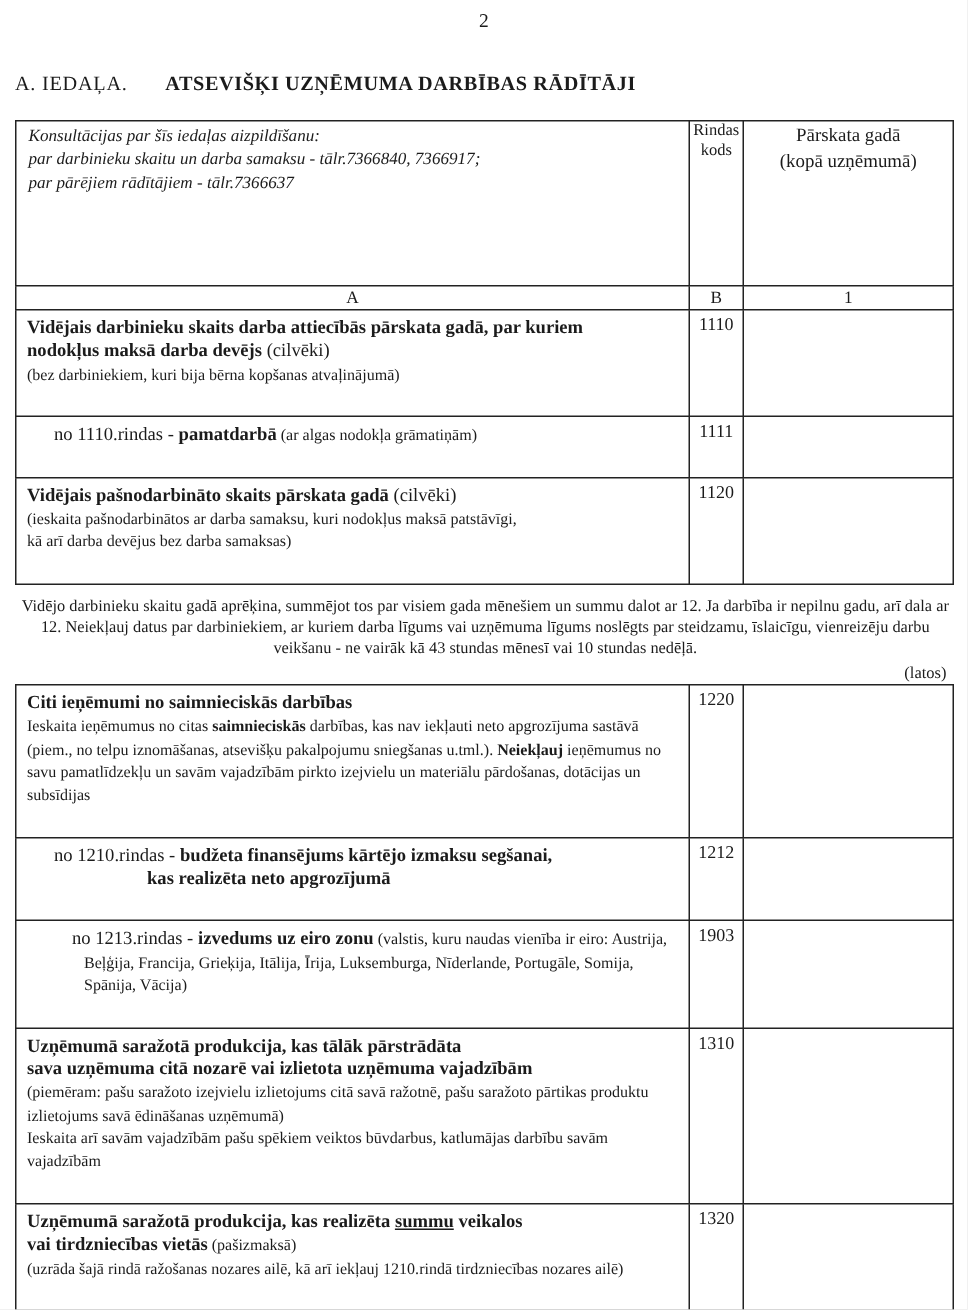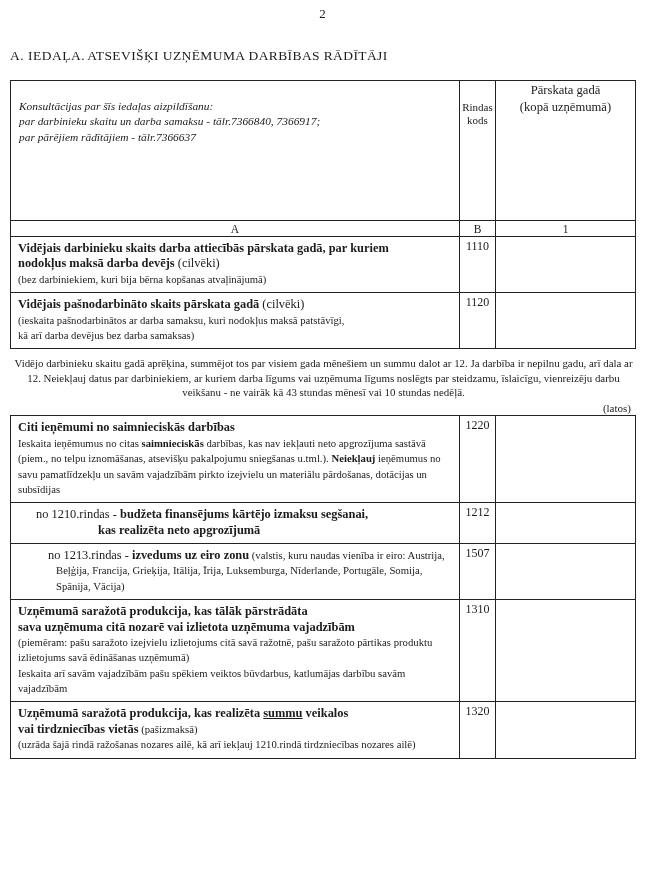--- a/index.html
+++ b/index.html
@@ -4,32 +4,32 @@
 <style>
   html,body { margin:0; padding:0; background:#e8e8e8; }
   .page {
     width:645px; height:873px; margin:0 auto; position:relative;
     background:#ffffff; color:#1b1b1b; overflow:hidden;
     font-family:"Liberation Serif", serif;
   }
   .page-number { text-align:center; padding-top:6px; font-size:13px; }
   .section-heading { margin:26px 0 16px 10px; font-size:13.5px; }
   .section-heading .label { letter-spacing:0.5px; }
-  .section-heading .title { font-weight:normal; margin-left:2px; letter-spacing:0.4px; }
+  .section-heading .title { font-weight:bold; margin-left:25px; letter-spacing:0.4px; }
 
   table.form { border-collapse:collapse; margin-left:10px; width:625px; table-layout:fixed; }
   table.form td { border:1.6px solid #222; vertical-align:top; background:#fff; }
   col.c-desc { width:449px; } col.c-code { width:36px; } col.c-val { width:140px; }
 
-  td.consult { font-style:italic; font-size:11.4px; height:103px; padding:18px 8px; line-height:1.35; }
-  td.code-h { text-align:center; font-size:11px; padding-top:20px; line-height:1.15; vertical-align:top; }
+  td.consult { font-style:italic; font-size:11.4px; height:103px; padding:3px 8px; line-height:1.35; }
+  td.code-h { text-align:center; font-size:11px; padding-top:0; line-height:1.15; vertical-align:top; }
   td.value-h { text-align:center; vertical-align:middle; font-size:12.6px; line-height:1.35; padding-bottom:26px; }
   tr.letters td { text-align:center; font-size:11.5px; height:15px; padding:0; vertical-align:middle; }
 
-  td.desc { padding:4px 7px 5px 7px; font-size:12.4px; line-height:1.24;margin-left:43px; }
+  td.desc { padding:4px 7px 20px 7px; font-size:12.4px; line-height:1.24;margin-left:43px; }
   td.code { text-align:center; vertical-align:middle; font-size:12px; padding:2px; }
   td.value { }
   .line { }
   .b { font-weight:bold; }
   .u { text-decoration:underline; }
   .sm { font-size:10.7px; }
 
   .between-note { margin:7px 10px 0 12px; font-size:10.9px; line-height:1.32;text-align:center; }
   .latos-label { text-align:right; margin:3px 14px 1px 0; font-size:11px; }
 </style>
@@ -74,20 +74,27 @@
           <td class="desc">
             <div class="line"><span class="b">Vidējais darbinieku skaits darba attiecībās pārskata gadā, par kuriem</span></div>
             <div class="line"><span class="b">nodokļus maksā darba devējs</span><span> (cilvēki)</span></div>
             <div class="line"><span class="sm">(bez darbiniekiem, kuri bija bērna kopšanas atvaļinājumā)</span></div>
           </td>
           <td class="code">1110</td>
           <td class="value"></td>
         </tr>
         <tr>
           <td class="desc">
+            <div class="line" style="padding-left: 18px;"><span>no 1110.rindas - </span><span class="b">pamatdarbā</span><span class="sm"> (ar algas nodokļa grāmatiņām)</span></div>
+          </td>
+          <td class="code">1111</td>
+          <td class="value"></td>
+        </tr>
+        <tr>
+          <td class="desc">
             <div class="line"><span class="b">Vidējais pašnodarbināto skaits pārskata gadā</span><span> (cilvēki)</span></div>
             <div class="line"><span class="sm">(ieskaita pašnodarbinātos ar darba samaksu, kuri nodokļus maksā patstāvīgi,</span></div>
             <div class="line"><span class="sm">kā arī darba devējus bez darba samaksas)</span></div>
           </td>
           <td class="code">1120</td>
           <td class="value"></td>
         </tr>
       </tbody>
   </table>
 
@@ -116,21 +123,21 @@
             <div class="line" style="padding-left: 80px;"><span class="b">kas realizēta neto apgrozījumā</span></div>
           </td>
           <td class="code">1212</td>
           <td class="value"></td>
         </tr>
         <tr>
           <td class="desc">
             <div class="line" style="padding-left: 30px;"><span>no 1213.rindas - </span><span class="b">izvedums uz eiro zonu</span><span class="sm">  (valstis, kuru naudas vienība ir eiro: Austrija,</span></div>
             <div class="line" style="padding-left: 38px;"><span class="sm">Beļģija, Francija, Grieķija, Itālija, Īrija, Luksemburga, Nīderlande, Portugāle, Somija, Spānija, Vācija)</span></div>
           </td>
-          <td class="code">1507</td>
+          <td class="code">1903</td>
           <td class="value"></td>
         </tr>
         <tr>
           <td class="desc">
             <div class="line"><span class="b">Uzņēmumā saražotā produkcija, kas tālāk pārstrādāta</span></div>
             <div class="line"><span class="b">sava uzņēmuma citā nozarē vai izlietota uzņēmuma vajadzībām</span></div>
             <div class="line wrap"><span class="sm">(piemēram: pašu saražoto izejvielu izlietojums citā savā ražotnē, pašu saražoto pārtikas produktu izlietojums savā ēdināšanas uzņēmumā)</span></div>
             <div class="line"><span class="sm">Ieskaita arī savām vajadzībām pašu spēkiem veiktos būvdarbus, katlumājas darbību savām vajadzībām</span></div>
           </td>
           <td class="code">1310</td>

